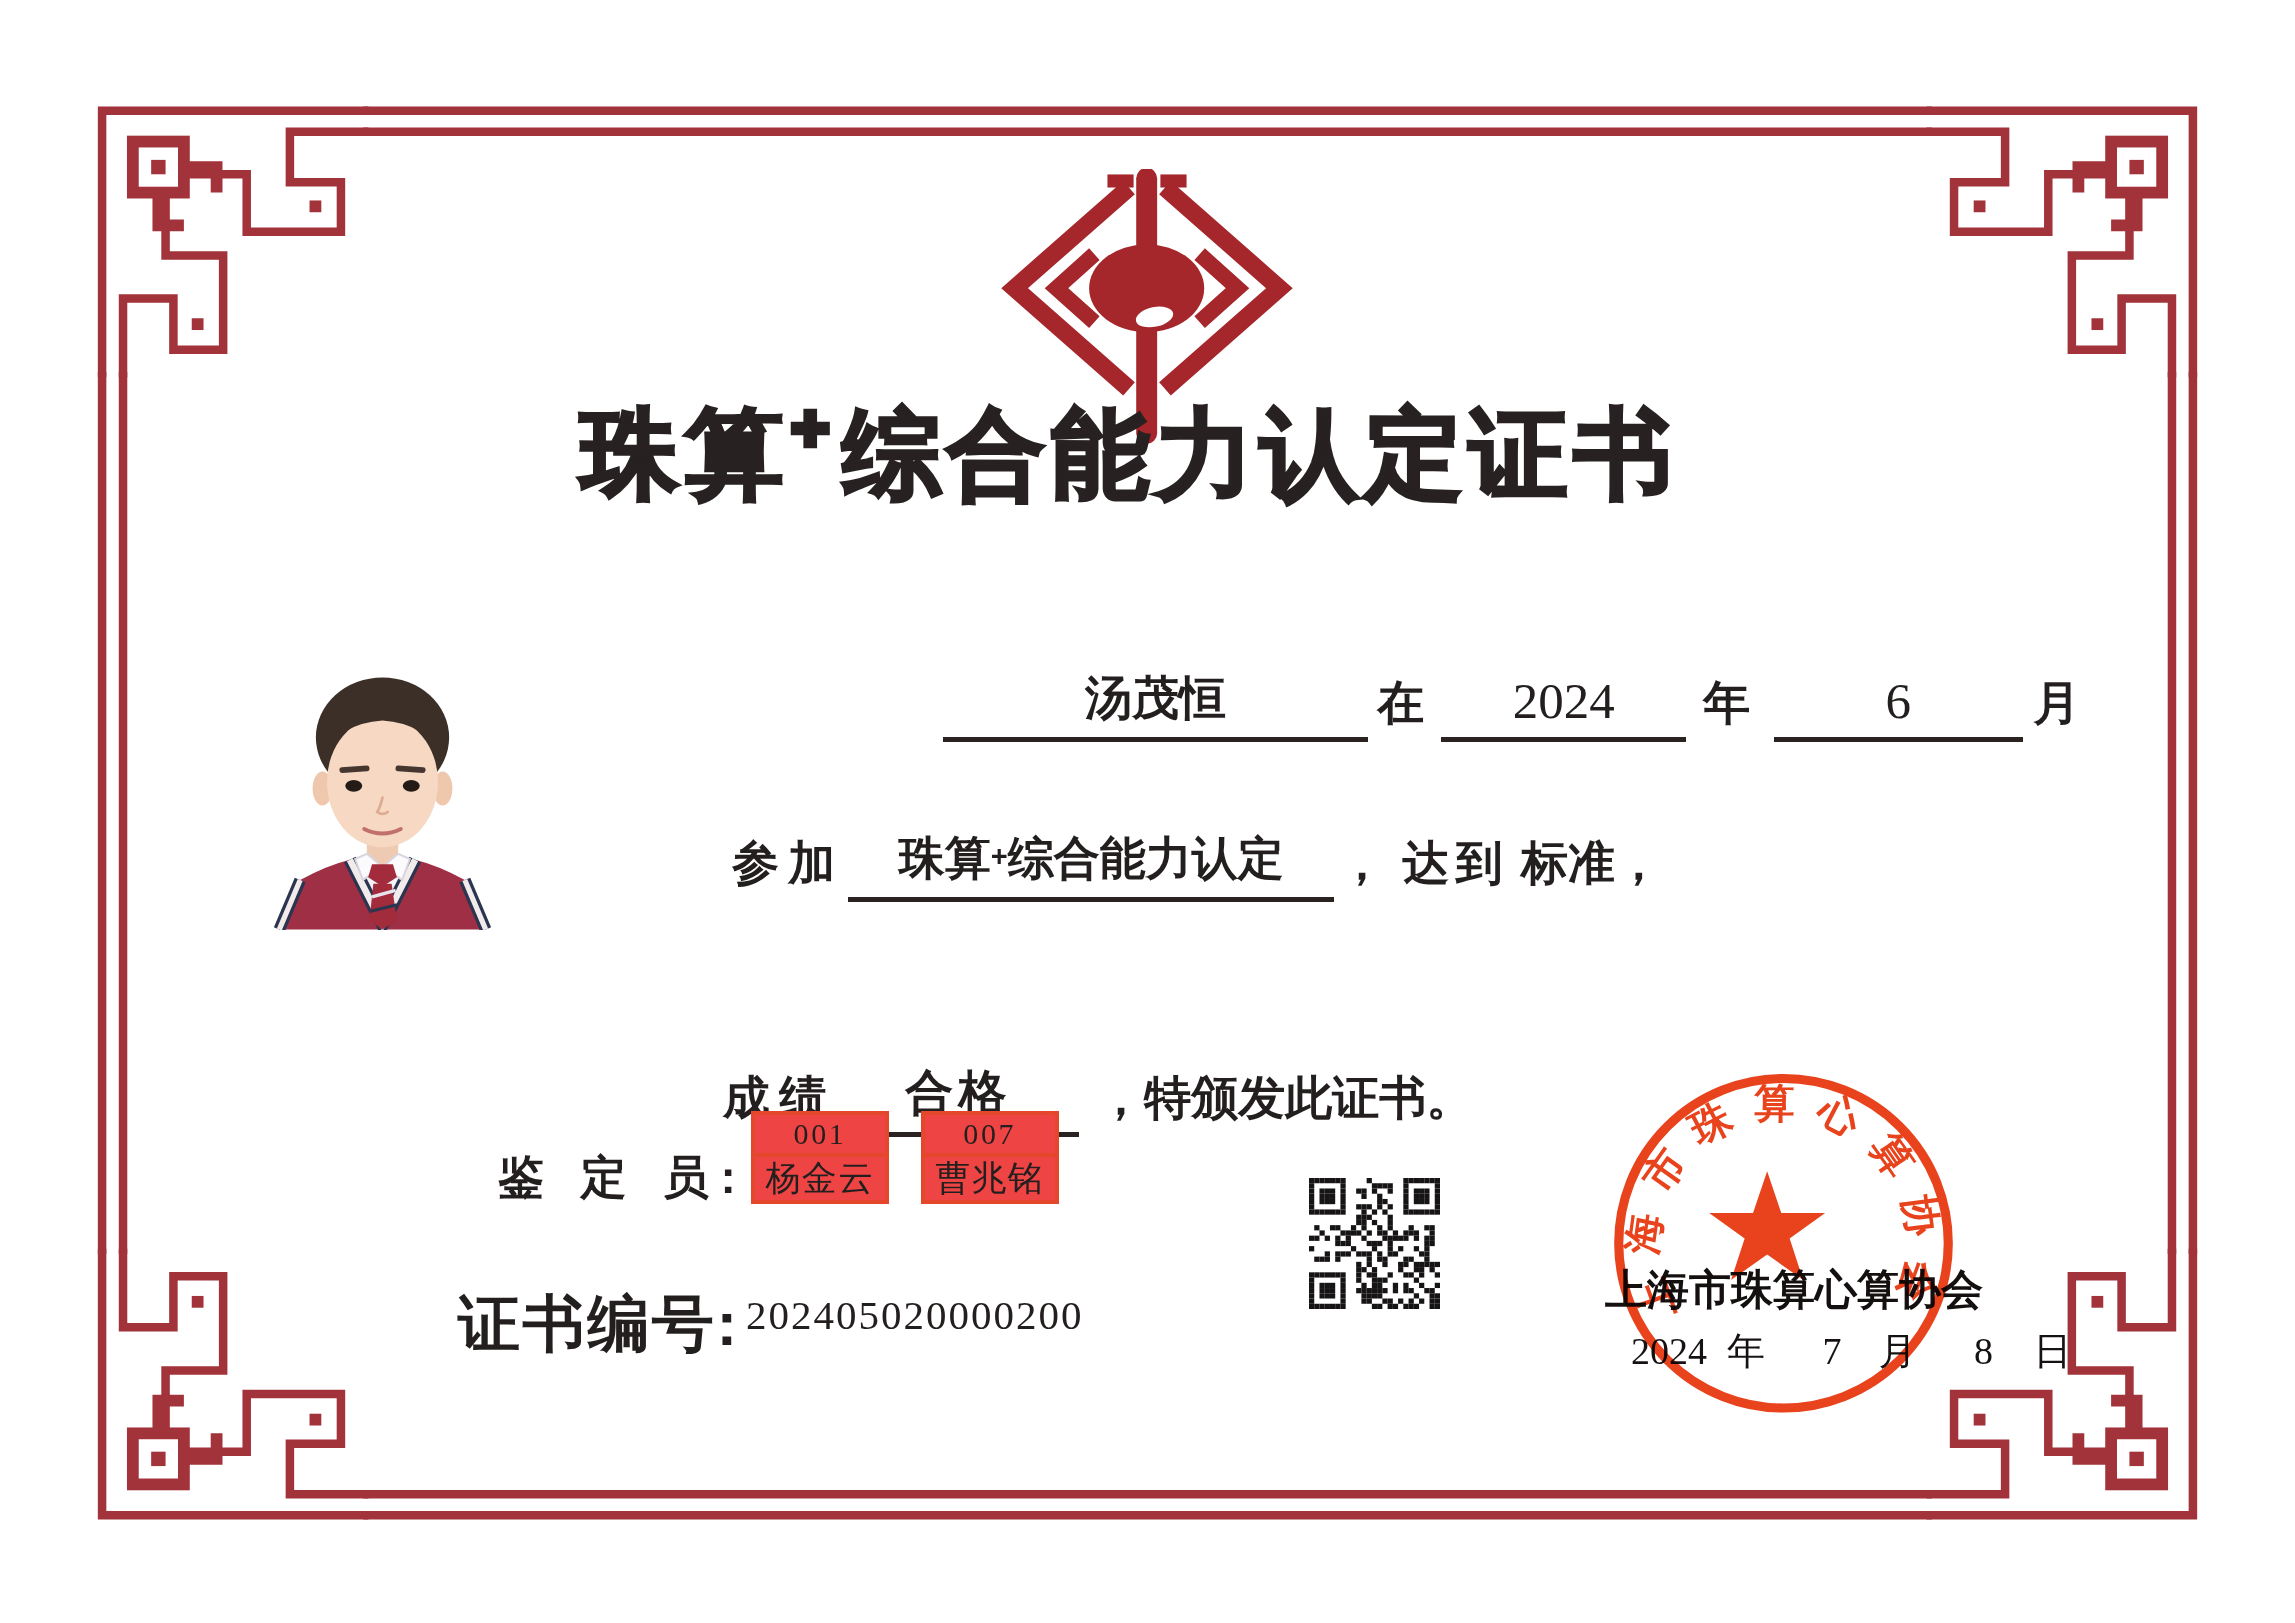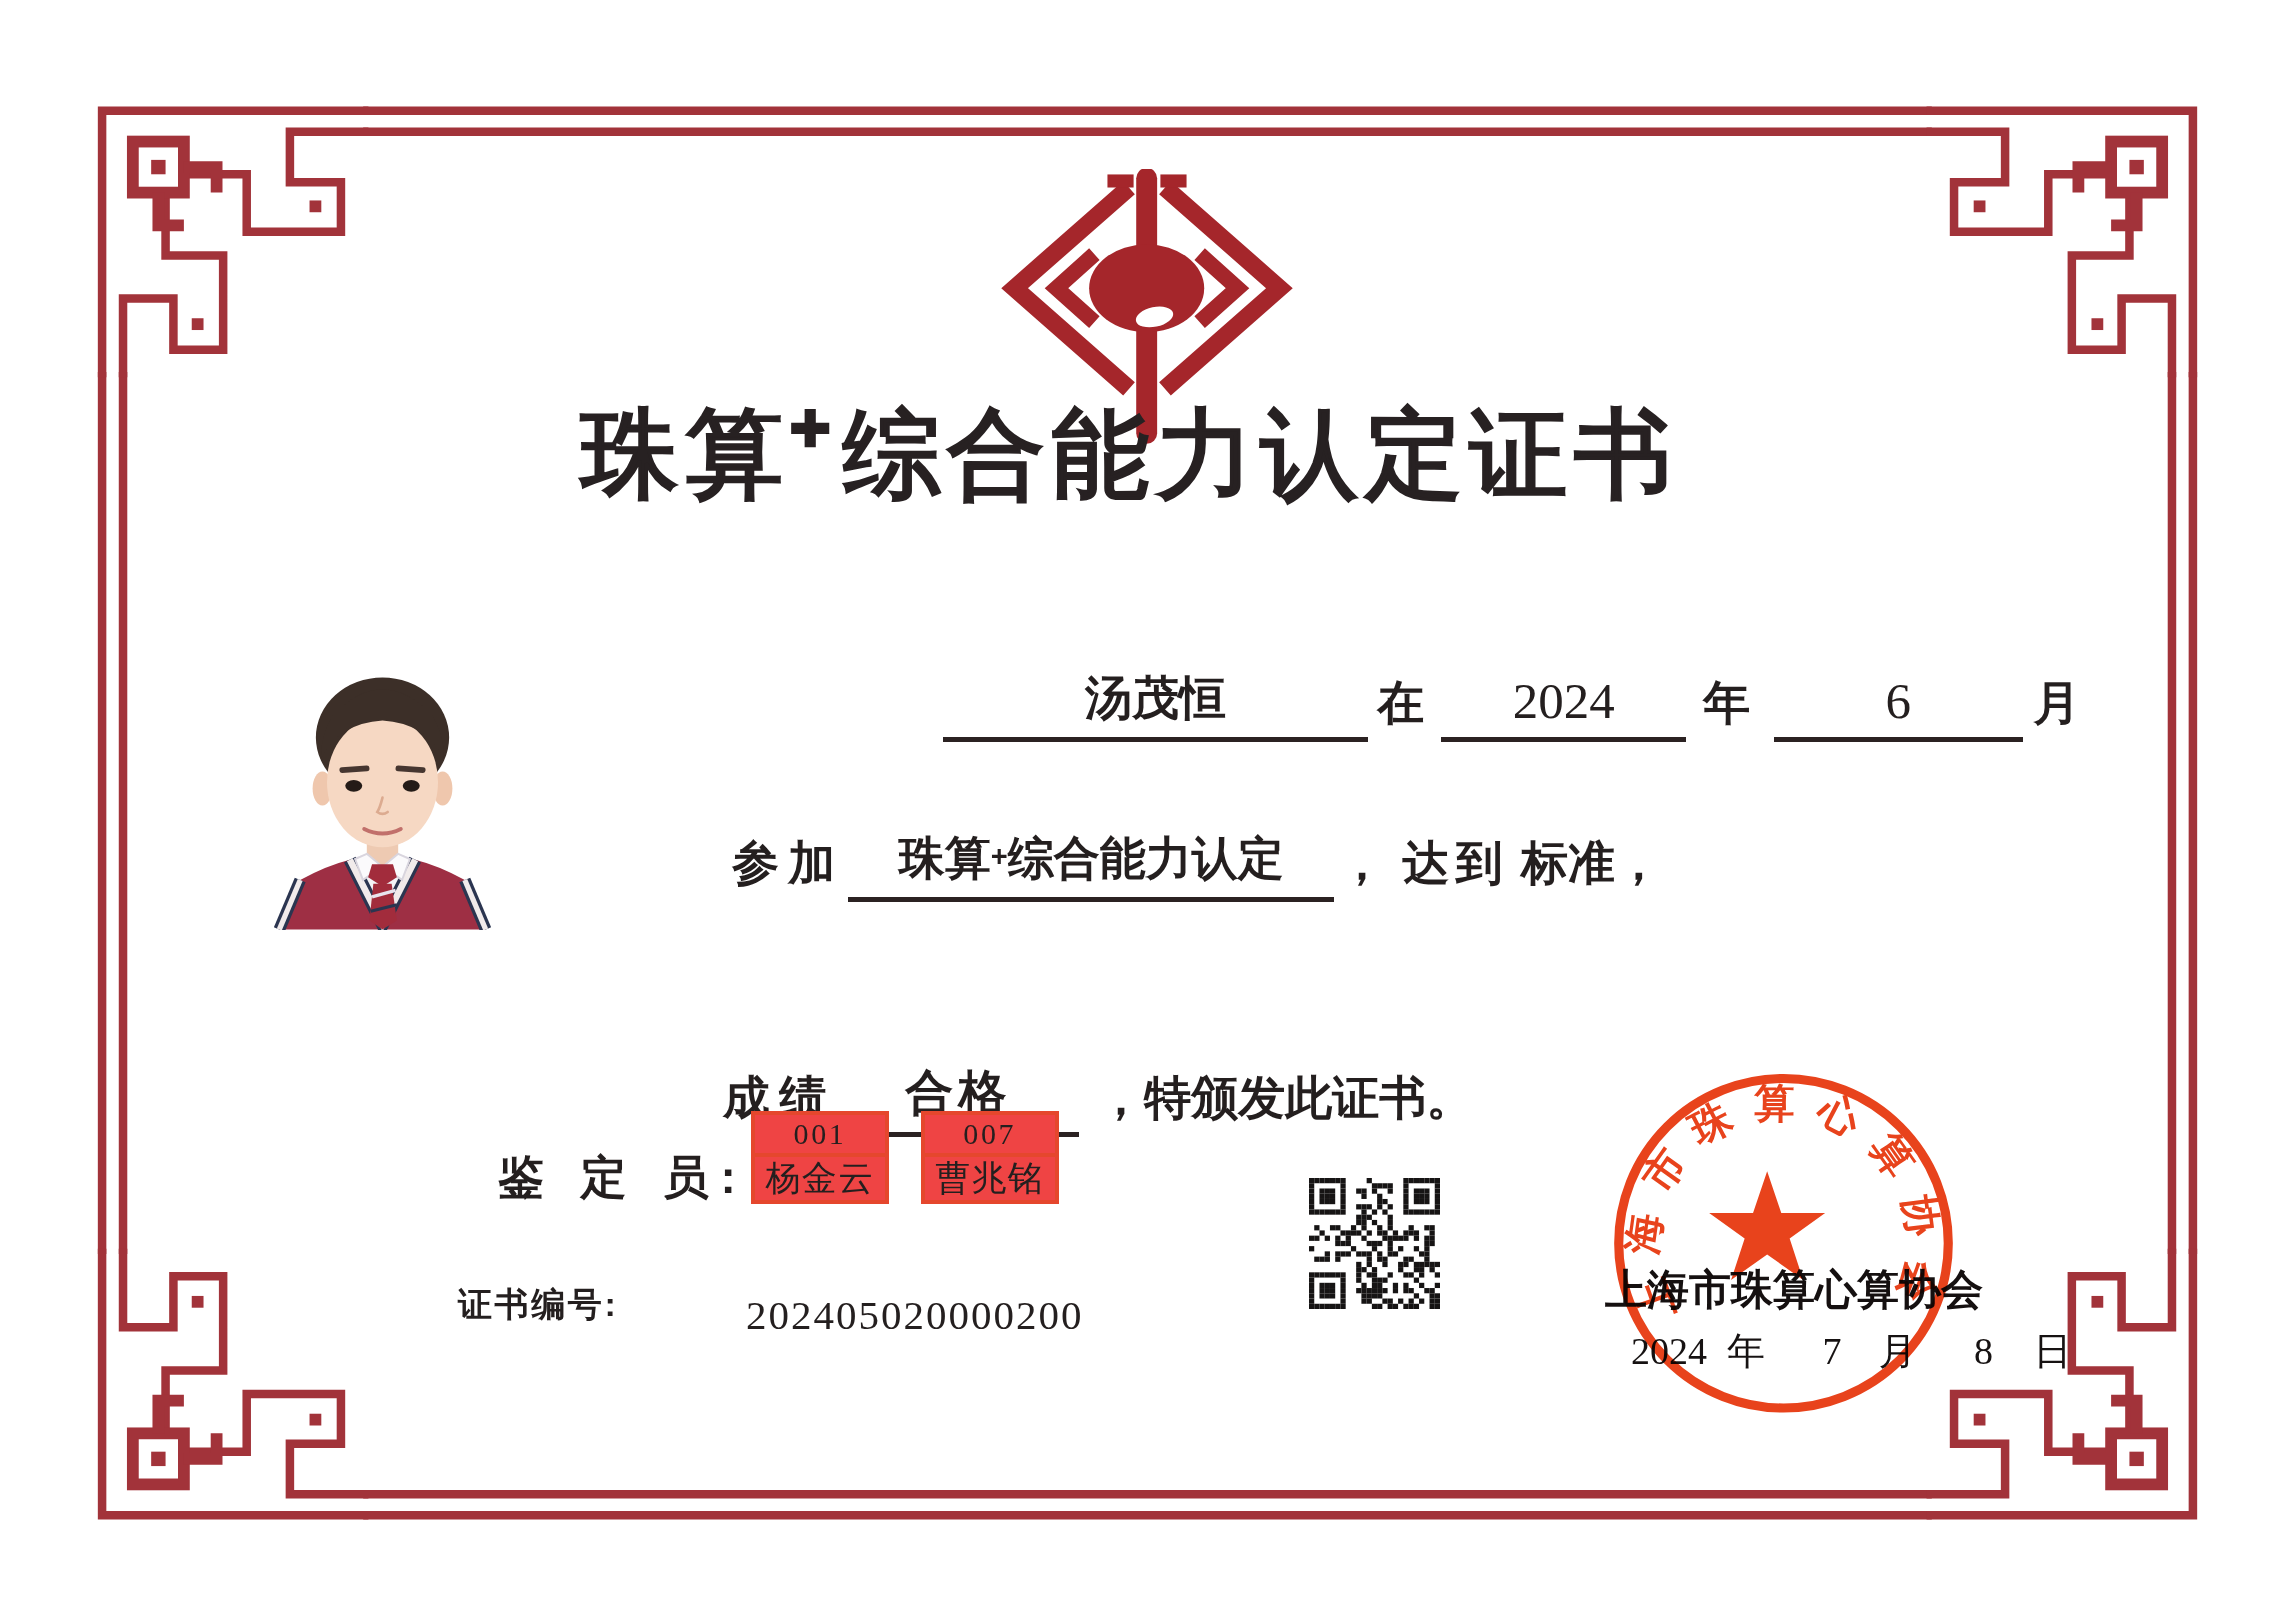--- a/index.html
+++ b/index.html
@@ -1,40 +1,40 @@
 <!DOCTYPE html>
 <html style="font-size:10.5px"><head>
 <meta charset="utf-8">
 <style>
   html,body{margin:0;padding:0;width:2295px;height:1624px;background:#ffffff;overflow:hidden;}
   body{position:relative;font-family:"Liberation Sans",sans-serif;color:#241f1f;}
   .abs{position:absolute;}
   
   #frame{left:0;top:0;width:2295px;height:1624px;pointer-events:none;}
   
-  .title{left:0;top:390px;width:2259px;text-align:center;font-size:98px;font-weight:400;
+  .title{left:0;top:390px;width:2259px;text-align:center;font-size:98px;font-weight:700;
          color:#272122;letter-spacing:6.5px;-webkit-text-stroke:3.3px #272122;white-space:nowrap;}
   .title .sup{display:inline-block;font-size:65px;-webkit-text-stroke:6.5px #272122;
               transform:translateY(-38px);margin:0 6.5px 0 1.3px;}
   
   .bodyline{display:flex;align-items:flex-end;font-size:47px;font-weight:600;white-space:nowrap;margin-top:35px;}
   .bodyline .lbl{padding-bottom:6.5px;}
   .u{display:inline-flex;justify-content:center;align-items:flex-end;border-bottom:5.9px solid #2b2222;
      padding-bottom:6.5px;}
   .serifnum{font-family:"Liberation Serif",serif;font-weight:500;font-size:51px;}
   .progsup{display:inline-block;font-size:29px;font-weight:700;transform:translateY(-17px);}
   
   .exlabel{font-size:46px;font-weight:600;letter-spacing:11.8px;margin-left:40px;}
   .boxes{display:flex;gap:15.7px;}
   .exbox{width:130px;border:4.6px solid #e5472d;background:#ef4444;margin-left:16px;}
   .exbox .no{height:38px;display:flex;align-items:center;justify-content:center;
              font-family:"Liberation Serif",serif;font-size:30px;letter-spacing:2.6px;border-bottom:4.6px solid #e5472d;}
   .exbox .nm{height:43px;display:flex;align-items:center;justify-content:center;
              font-family:"Liberation Serif",serif;font-size:35px;letter-spacing:1.3px;}
-  .certno-label{font-size:34px;font-weight:600;letter-spacing:2.6px;}
+  .certno-label{font-size:62px;font-weight:600;letter-spacing:2.6px;}
   .certno-value{font-family:Liberation Serif, serif;font-size:41px;letter-spacing:2px;}
   
   .org{font-size:42px;font-weight:600;letter-spacing:0px;color:#151010;white-space:nowrap;}
   .dateline{font-family:"Liberation Serif",serif;font-size:38px;color:#161212;white-space:nowrap;}
   .dateline span{display:inline-block;}
   #sealSvg{mix-blend-mode:multiply;}
 </style>
 </head>
 <body>
 

